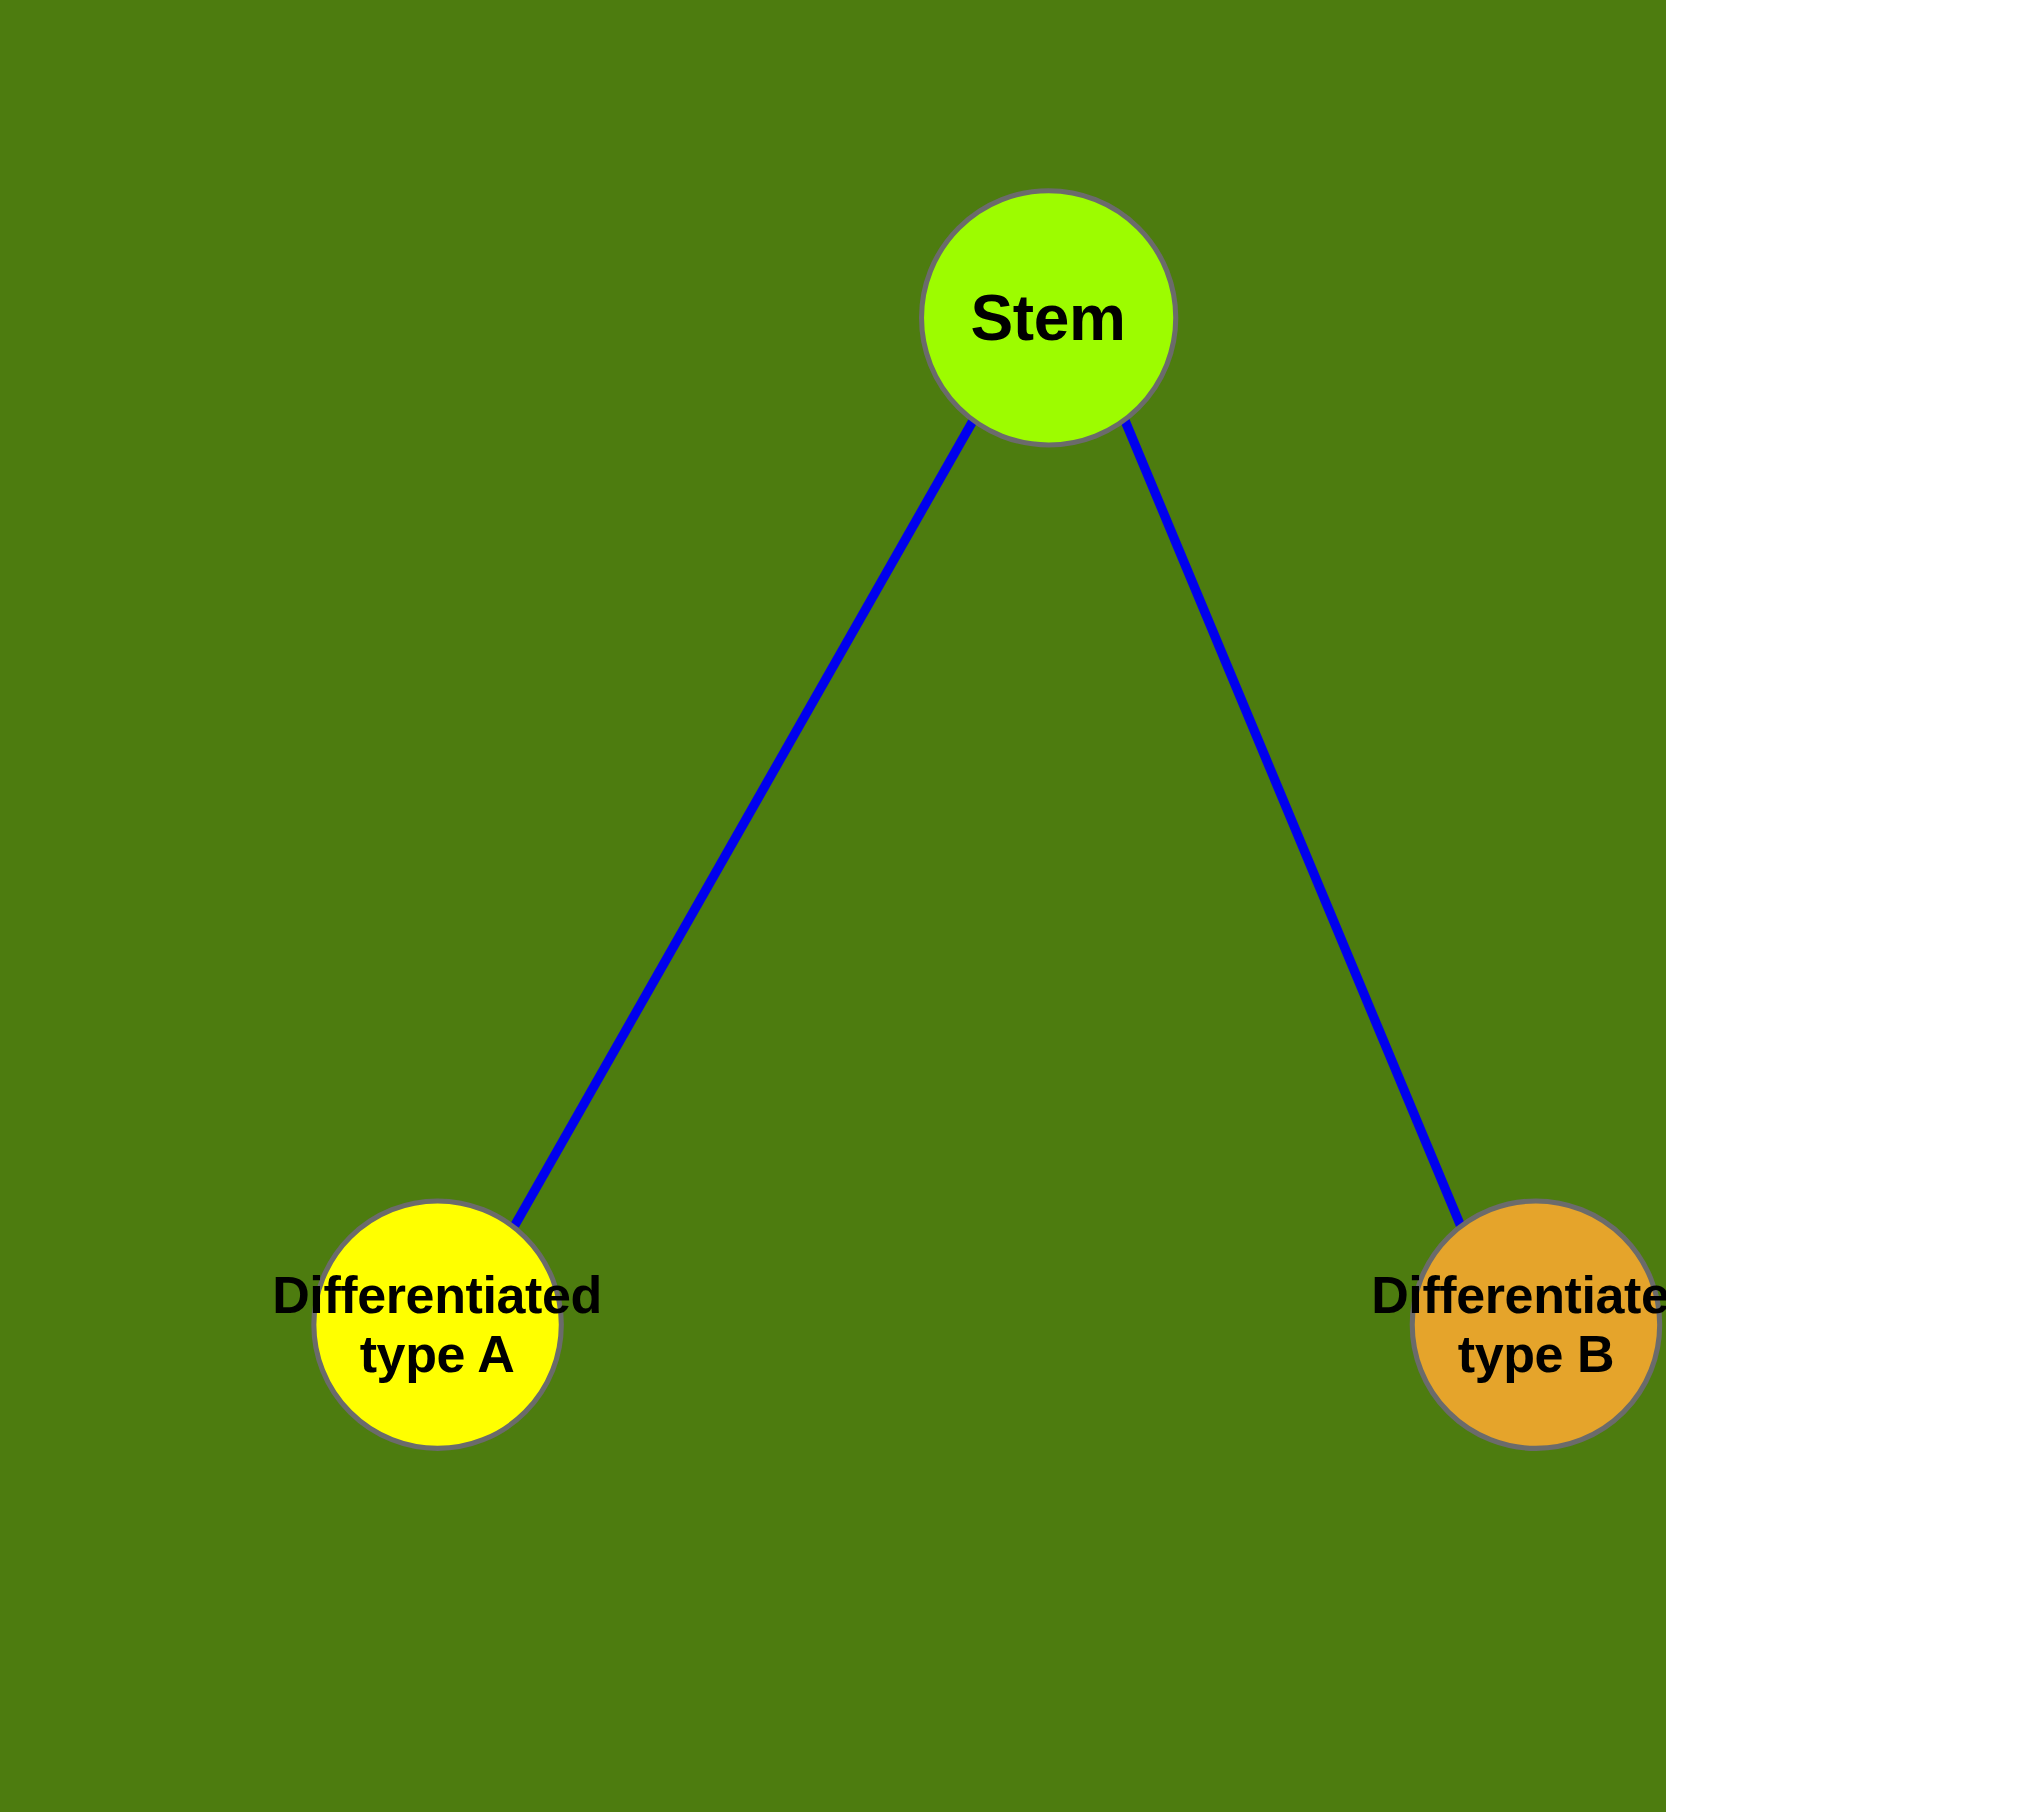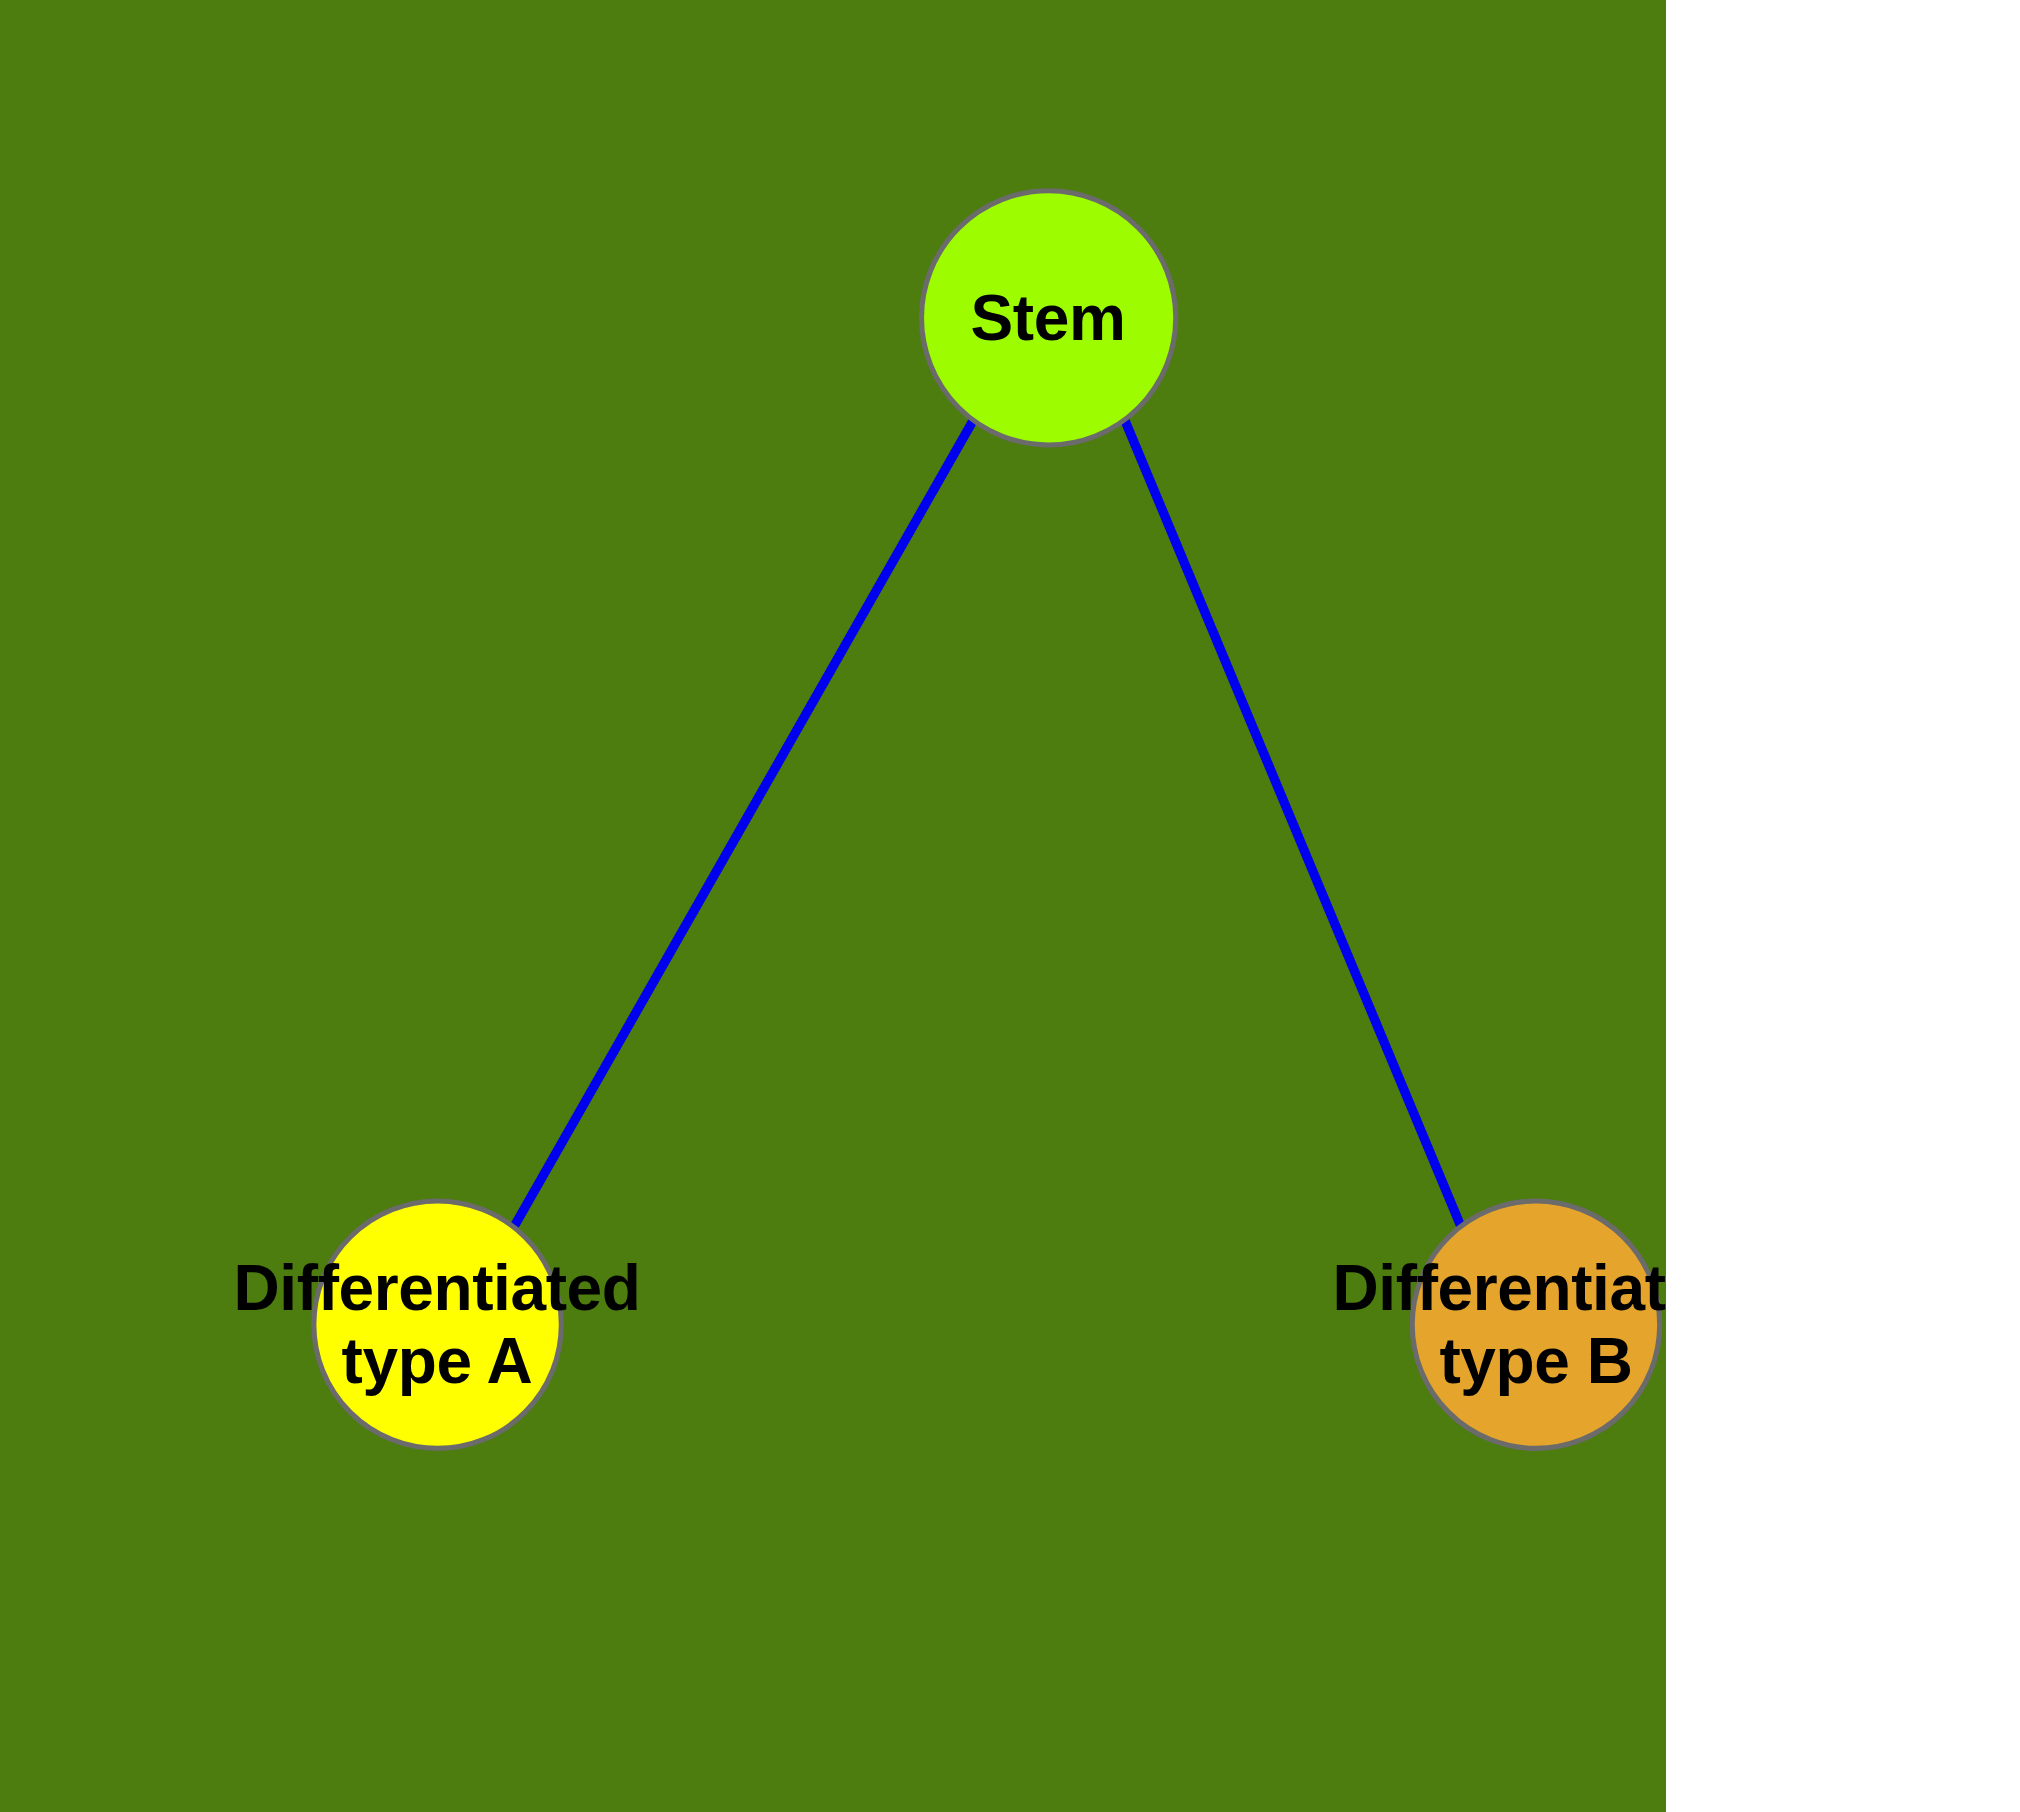--- a/index.html
+++ b/index.html
@@ -31,21 +31,21 @@
     white-space: pre;
     line-height: 1.14;
     transform: translate(-50%, -50%);
     pointer-events: none;
     letter-spacing: -0.4px;
   }
   .label-stem {
     font-size: 64px;
   }
   .label-leaf {
-    font-size: 64px;
+    font-size: 52px;
   }
 </style>
 </head>
 <body>
 
 <div id="canvas">
 
   <svg id="graph-svg" viewBox="0 0 2384 2138" xmlns="http://www.w3.org/2000/svg">
     <g>
       <line x1="1148" y1="496" x2="607" y2="1446" stroke="#0000ee" stroke-width="11" stroke-linecap="butt"></line>

